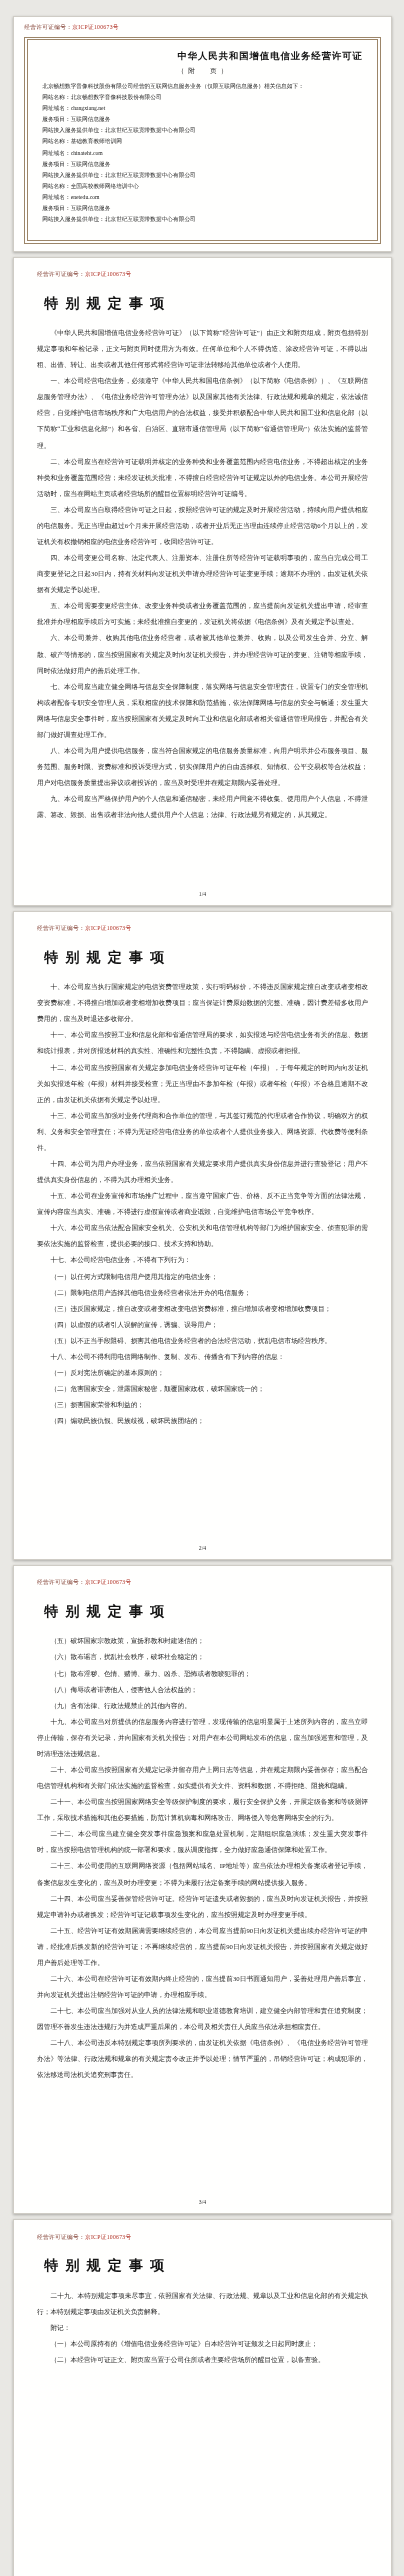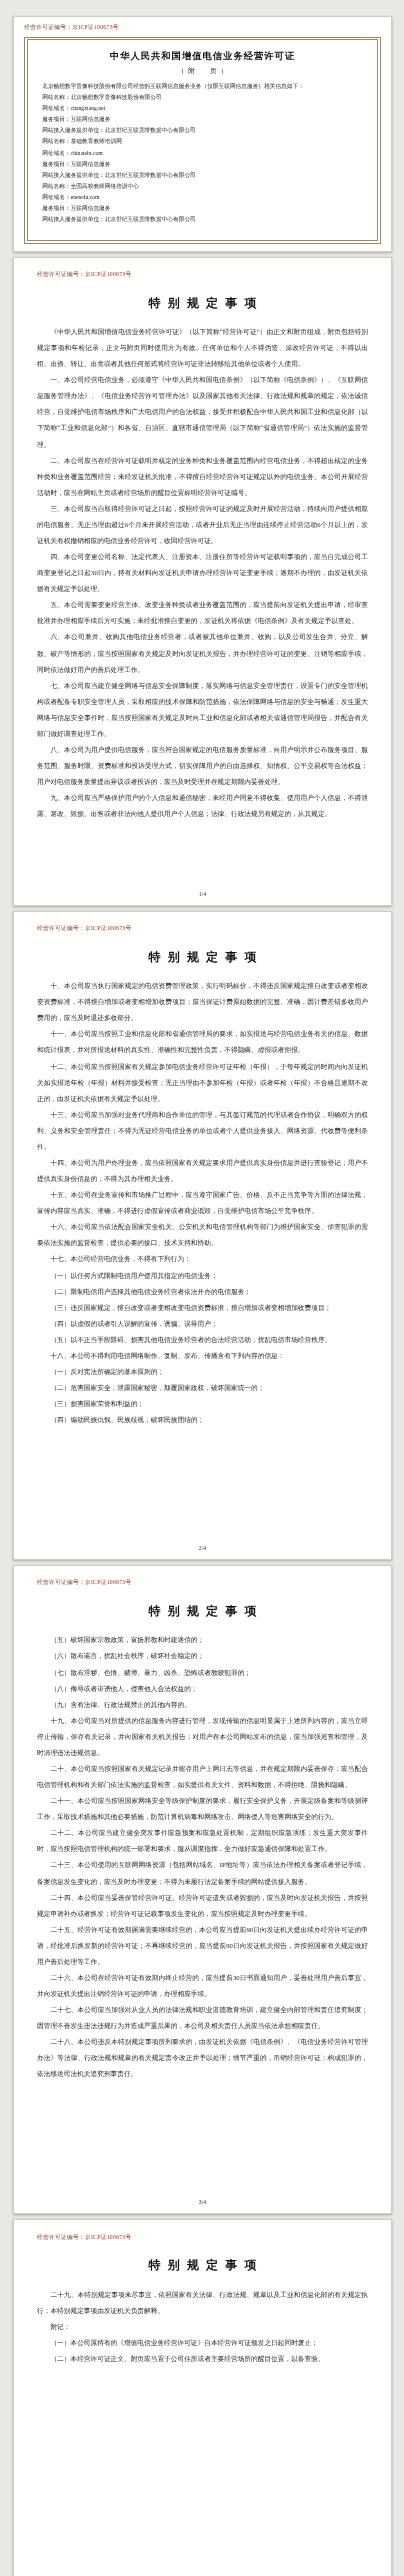--- a/index.html
+++ b/index.html
@@ -47,21 +47,21 @@
     padding: 1.5px;
   }
   .cert-frame-inner {
     box-sizing: border-box;
     height: 100%;
     border: 0.5px solid #9c8568;
     padding: 7.2px 14.4px 5.2px 14.4px;
   }
   .cert-title {
     margin: 2.1px 0 0 0;
-    text-align: center;
+    text-align: right;
     font-size: 9.3px;
     font-weight: bold;
     letter-spacing: 1px;
     color: #111111;
   }
   .cert-sub {
     margin: 4.1px 0 5.2px 0;
     text-align: center;
     font-size: 6.7px;
     letter-spacing: 4.1px;
@@ -72,22 +72,21 @@
     margin: 0;
     font-size: 5.7px;
     line-height: 1.95;
     color: #222222;
     text-align: left;
   }
 
   
   .prov-title {
     margin: 15.5px 0 12.4px 0;
-    text-align: center;
-    font-size: 12px;
+    font-size: 14px;
     font-weight: bold;
     letter-spacing: 7.2px;
     padding-left: 7.2px;
     color: #141414;
   }
   .prov-body p {
     margin: 0;
     font-size: 6.7px;
     line-height: 2.4;
     text-align: justify;

